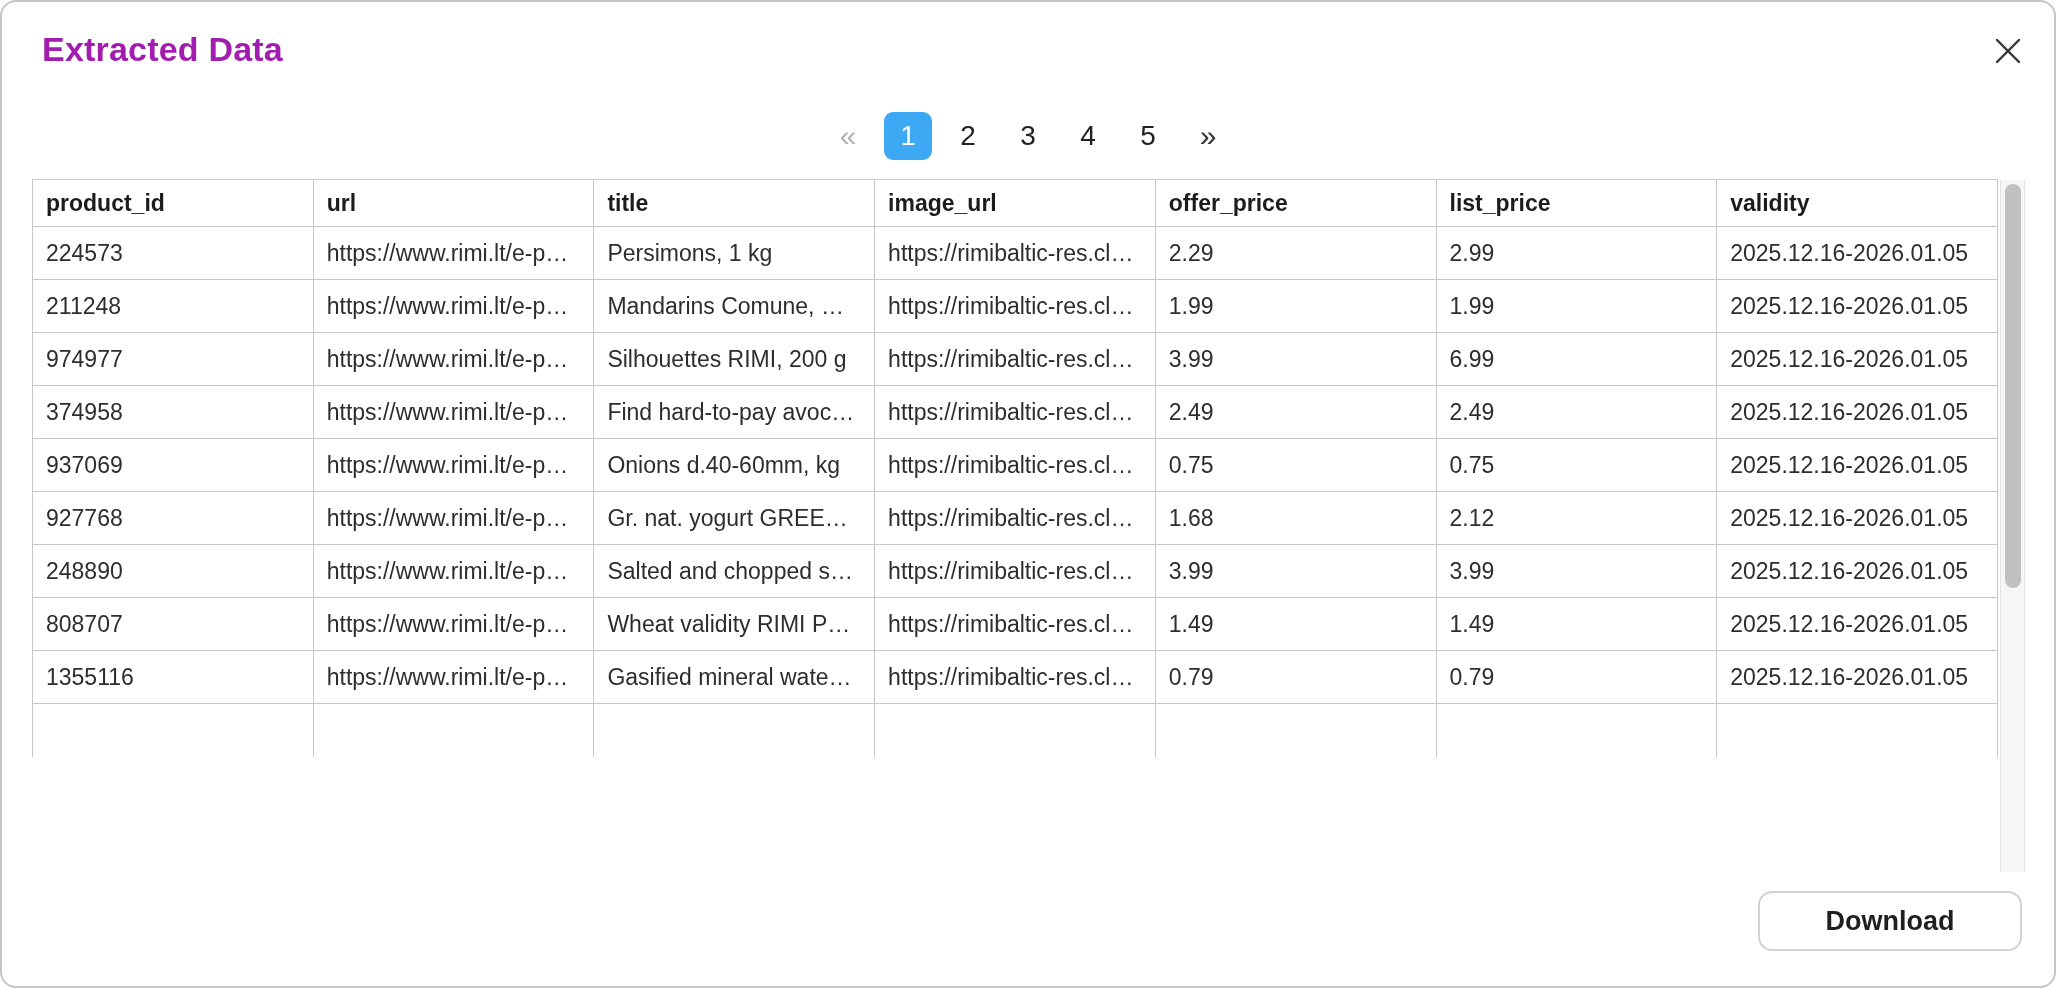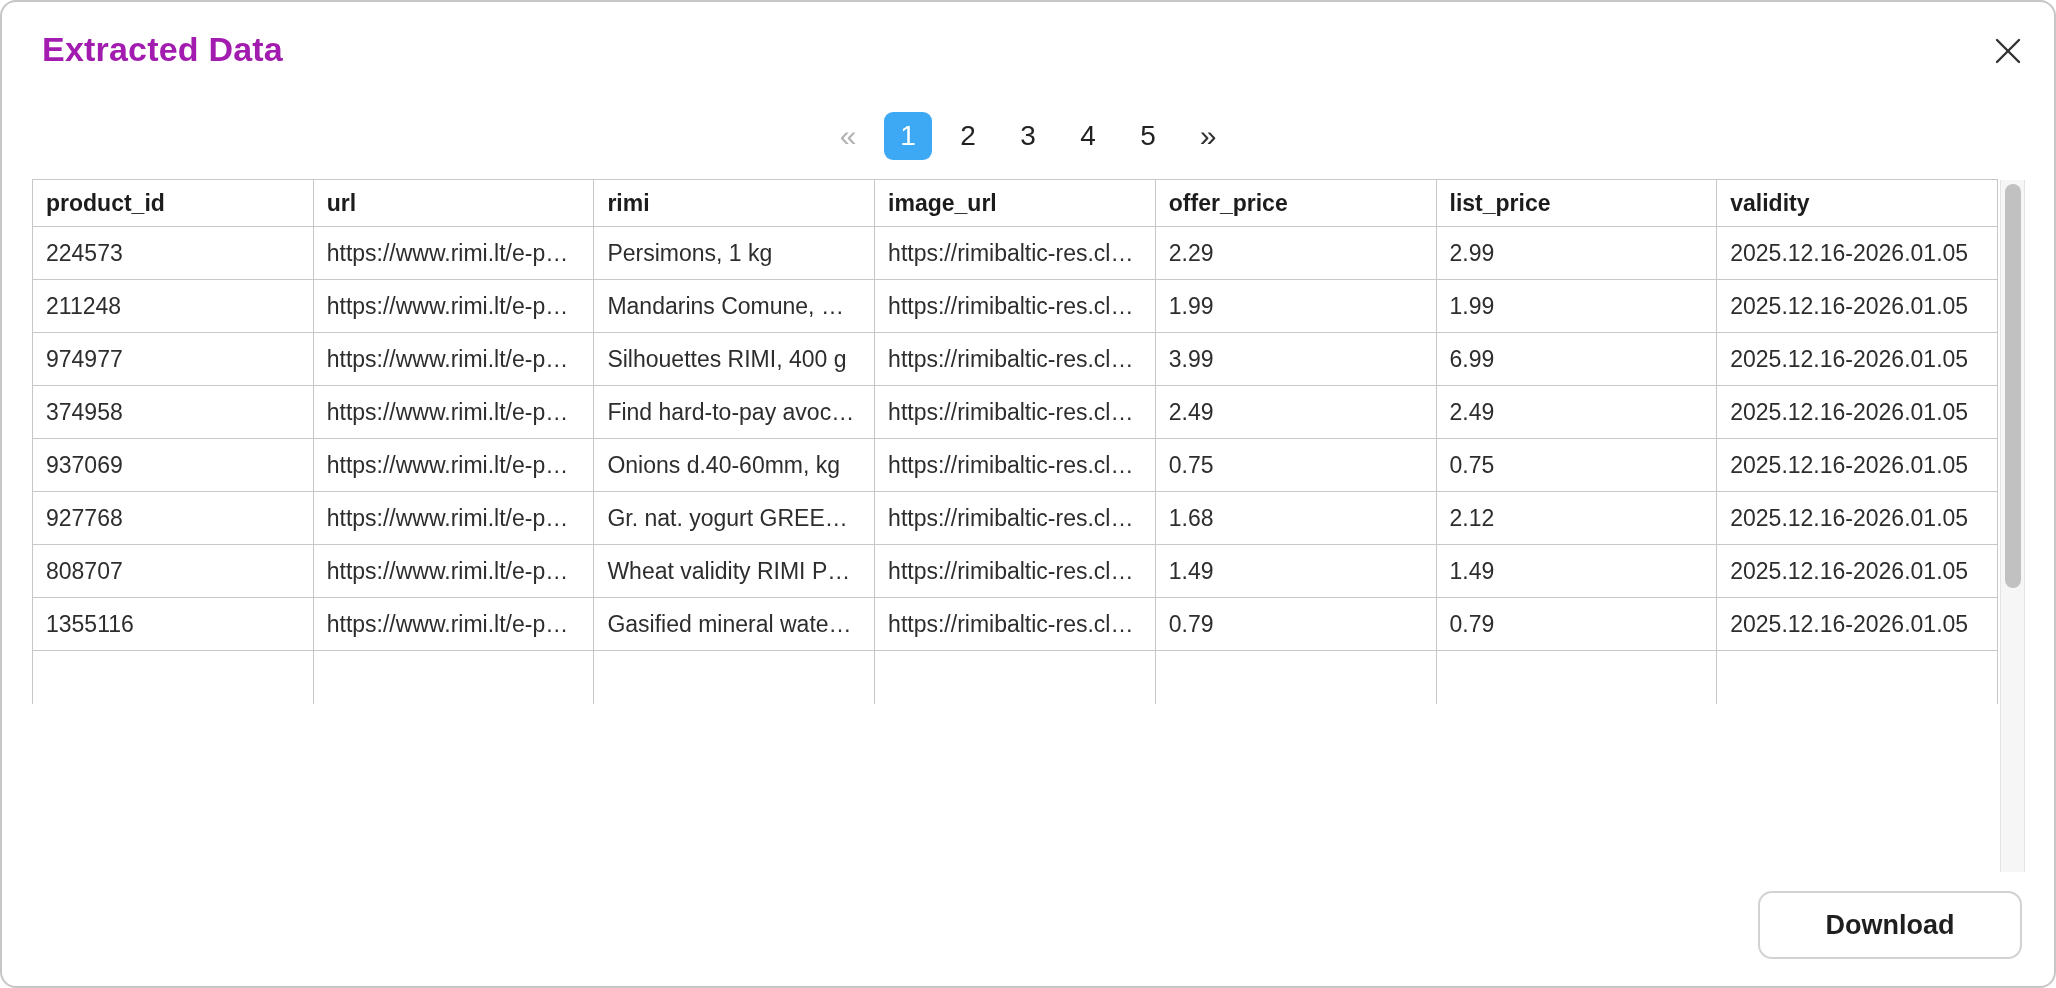--- a/index.html
+++ b/index.html
@@ -67,21 +67,21 @@
     border-right: 1px solid #e4e4e4;
   }
   .scrollbar-thumb {
     position: absolute; left: 4px; top: 4px;
     width: 16px; height: 404px;
     background: #c1c1c1; border-radius: 8px;
     cursor: pointer;
   }
   .download-btn {
     position: absolute; left: 1756px; top: 889px;
-    width: 264px; height: 68px;
+    width: 264px; height: 60px;
     background: #ffffff;
     border: 2px solid #d2d2d2;
     border-radius: 14px;
     font-family: "Liberation Sans", "DejaVu Sans", sans-serif;
     font-size: 27px; font-weight: 700; color: #1f1f1f;
     display: flex; align-items: center; justify-content: center;
     cursor: pointer;
   }
 </style>
 </head>
@@ -109,21 +109,21 @@
       <button class="page-item ">5</button>
       <button class="page-item next">»</button>
     </nav>
 
   <div class="table-wrap">
     <table>
       <thead>
         <tr>
             <th>product_id</th>
             <th>url</th>
-            <th>rimi</th>
+            <th>title</th>
             <th>image_url</th>
             <th>offer_price</th>
             <th>list_price</th>
             <th>validity</th>
           </tr>
       </thead>
       <tbody>
           <tr>
             <td>224573</td>
             <td>https://www.rimi.lt/e-p…</td>
@@ -138,21 +138,21 @@
             <td>https://www.rimi.lt/e-p…</td>
             <td>Mandarins Comune, …</td>
             <td>https://rimibaltic-res.cl…</td>
             <td>1.99</td>
             <td>1.99</td>
             <td>2025.12.16-2026.01.05</td>
           </tr>
           <tr>
             <td>974977</td>
             <td>https://www.rimi.lt/e-p…</td>
-            <td>Silhouettes RIMI, 400 g</td>
+            <td>Silhouettes RIMI, 200 g</td>
             <td>https://rimibaltic-res.cl…</td>
             <td>3.99</td>
             <td>6.99</td>
             <td>2025.12.16-2026.01.05</td>
           </tr>
           <tr>
             <td>374958</td>
             <td>https://www.rimi.lt/e-p…</td>
             <td>Find hard-to-pay avoc…</td>
             <td>https://rimibaltic-res.cl…</td>
@@ -169,20 +169,29 @@
             <td>0.75</td>
             <td>2025.12.16-2026.01.05</td>
           </tr>
           <tr>
             <td>927768</td>
             <td>https://www.rimi.lt/e-p…</td>
             <td>Gr. nat. yogurt GREE…</td>
             <td>https://rimibaltic-res.cl…</td>
             <td>1.68</td>
             <td>2.12</td>
+            <td>2025.12.16-2026.01.05</td>
+          </tr>
+          <tr>
+            <td>248890</td>
+            <td>https://www.rimi.lt/e-p…</td>
+            <td>Salted and chopped s…</td>
+            <td>https://rimibaltic-res.cl…</td>
+            <td>3.99</td>
+            <td>3.99</td>
             <td>2025.12.16-2026.01.05</td>
           </tr>
           <tr>
             <td>808707</td>
             <td>https://www.rimi.lt/e-p…</td>
             <td>Wheat validity RIMI P…</td>
             <td>https://rimibaltic-res.cl…</td>
             <td>1.49</td>
             <td>1.49</td>
             <td>2025.12.16-2026.01.05</td>

